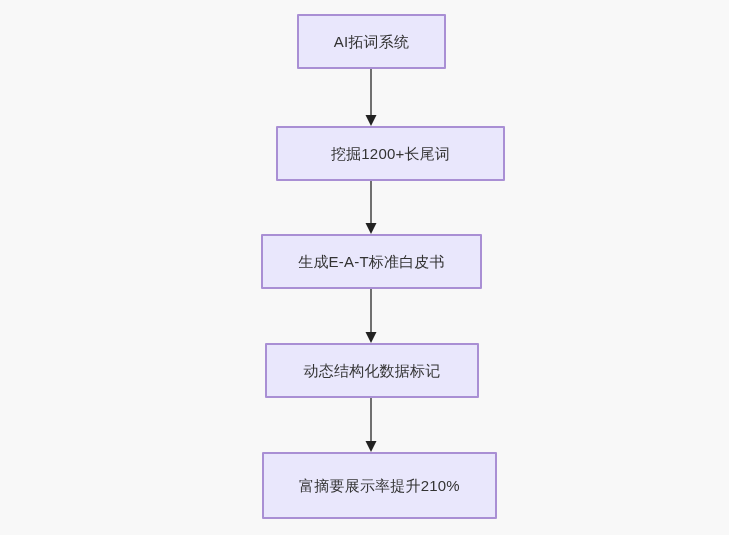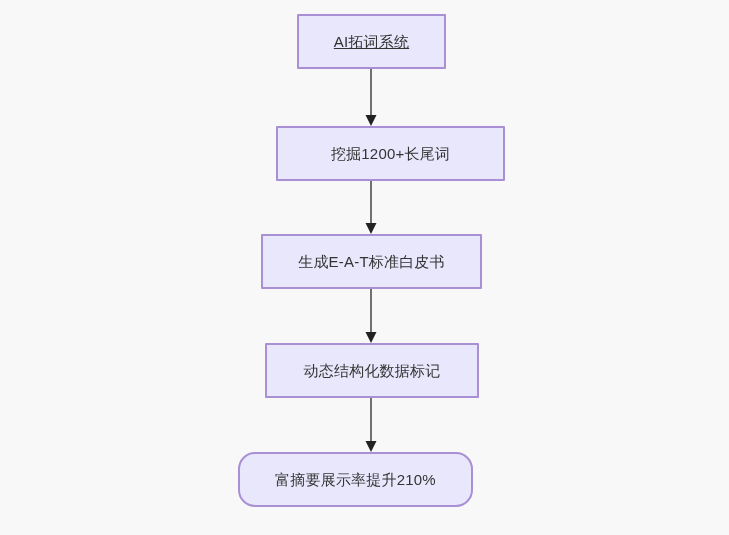--- a/index.html
+++ b/index.html
@@ -74,33 +74,33 @@
     <g>
       <line class="edge-line" x1="371" y1="289" x2="371" y2="335"></line>
       <polygon class="edge-head" points="371,343 365.5,332 376.5,332"></polygon>
     </g>
     <g>
       <line class="edge-line" x1="371" y1="398" x2="371" y2="444"></line>
       <polygon class="edge-head" points="371,452 365.5,441 376.5,441"></polygon>
     </g>
   </svg>
 
-  <div class="node" style="left:297px; top:14px; width:149px; height:55px;text-decoration:underline;">
+  <div class="node" style="left:297px; top:14px; width:149px; height:55px;">
     <span class="node-label">AI拓词系统</span>
   </div>
 
   <div class="node" style="left:276px; top:126px; width:229px; height:55px;">
     <span class="node-label">挖掘1200+长尾词</span>
   </div>
 
   <div class="node" style="left:261px; top:234px; width:221px; height:55px;">
     <span class="node-label">生成E-A-T标准白皮书</span>
   </div>
 
   <div class="node" style="left:265px; top:343px; width:214px; height:55px;">
     <span class="node-label">动态结构化数据标记</span>
   </div>
 
-  <div class="node" style="left:238px; top:452px; width:235px; height:55px;border-radius:17px;">
+  <div class="node" style="left:262px; top:452px; width:235px; height:67px;">
     <span class="node-label">富摘要展示率提升210%</span>
   </div>
 
 </div>
 
 </body></html>

